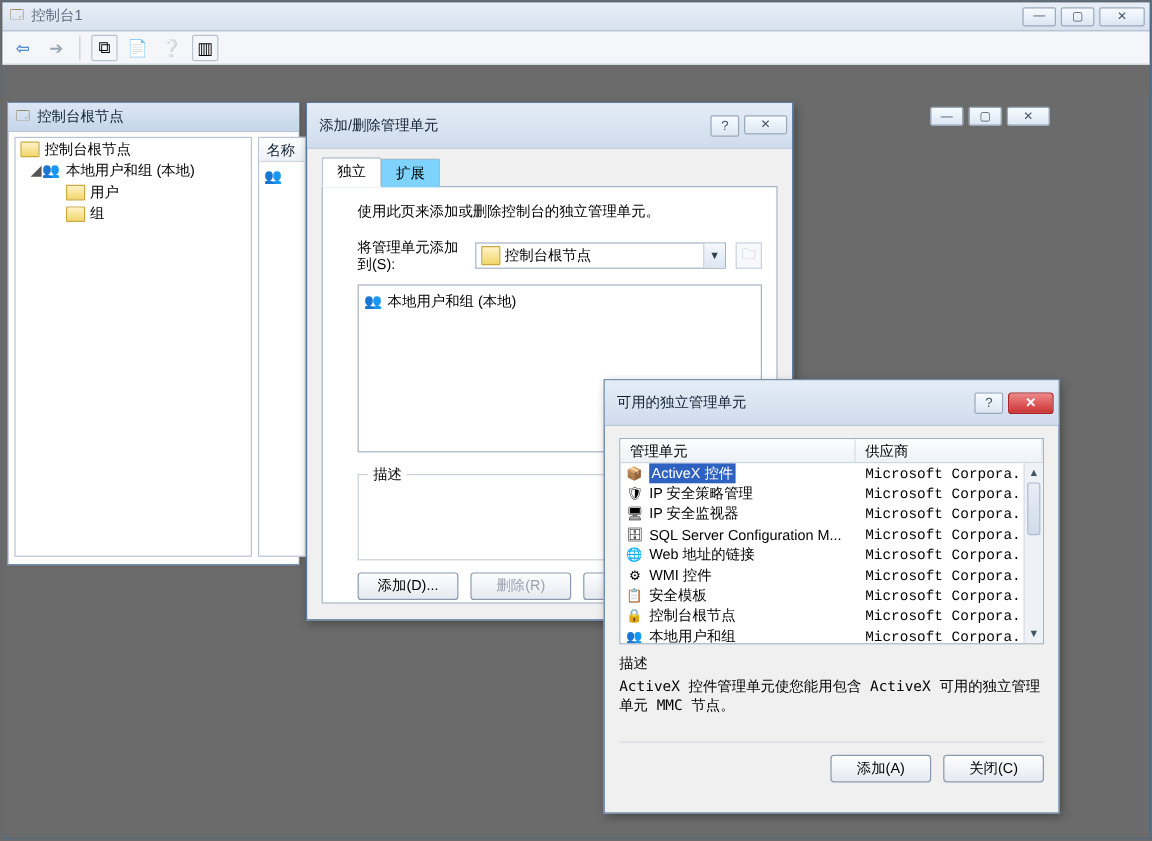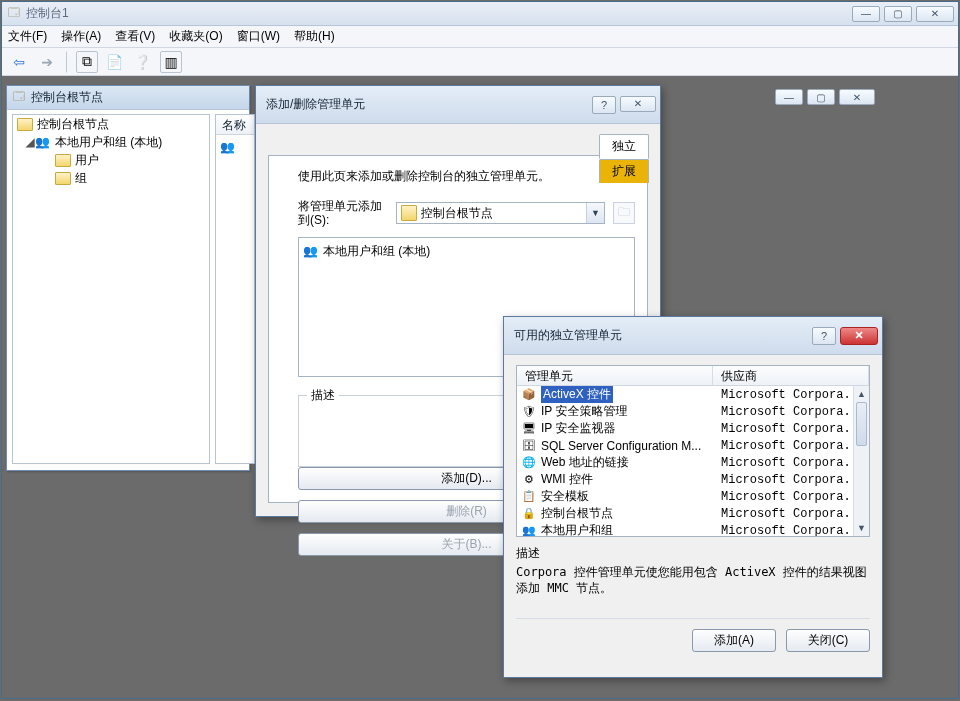--- a/index.html
+++ b/index.html
@@ -24,31 +24,31 @@
   .col-header{height:20px;background:linear-gradient(#fdfefe,#eef2f7);border-bottom:1px solid #cdd6e1;font-size:12px;padding:2px 6px;color:#123;}
   .tree-item{display:flex;align-items:center;height:18px;padding-left:4px;font-size:12px;}
   .folder-icon{width:16px;height:13px;margin-right:4px;display:inline-block;background:linear-gradient(#fff2c7,#f2d66b);border:1px solid #c9a93e;border-radius:1px;position:relative;}
   .treeindent{display:inline-block;}
   .expander{width:10px;color:#555;text-align:center;display:inline-block;}
   .users-icon{width:16px;height:16px;margin-right:4px;display:inline-flex;align-items:center;justify-content:center;font-size:12px;}
   
   .dlg{position:absolute;border:1px solid #5a7aa0;background:#f0f0f0;box-shadow:2px 3px 8px rgba(0,0,0,.35);}
   .dlg .titlebar{background:linear-gradient(#e4edf7,#cfdced);height:38px;}
   .dlg-body{padding:10px 12px;font-size:12px;}
-  .tabs{display:flex;align-items:flex-end;height:22px;margin-bottom:-1px;flex-direction:column;}
-  .tab{padding:3px 12px;border:1px solid #a6b3c2;border-bottom:none;background:#eab308;position:relative;font-size:12px;border-radius:2px 2px 0 0;margin-right:-1px;}
+  .tabs{display:flex;align-items:flex-end;height:22px;margin-bottom:-1px;}
+  .tab{padding:3px 12px;border:1px solid #a6b3c2;border-bottom:none;background:#7dd3fc;position:relative;font-size:12px;border-radius:2px 2px 0 0;margin-right:-1px;}
   .tab.active{background:#fff;z-index:2;border-bottom:1px solid #fff;}
   .tabpage{border:1px solid #a6b3c2;background:#fff;padding:12px;}
   .combo{display:inline-flex;align-items:center;border:1px solid #a6b3c2;background:#fff;height:22px;width:210px;}
   .combo .ci{width:16px;height:16px;margin:0 4px;}
   .combo .ct{flex:1;font-size:12px;}
   .combo .cd{width:18px;text-align:center;border-left:1px solid #c5cedb;background:linear-gradient(#f5f8fc,#dde6f1);height:100%;display:flex;align-items:center;justify-content:center;font-size:9px;color:#345;}
   .listbox{border:1px solid #a6b3c2;background:#fff;height:140px;padding:4px;}
   .descbox{border:1px solid #a6b3c2;background:#fff;height:54px;padding:4px;}
-  .btnrow{margin-top:0;display:flex;gap:10px;flex-direction:column;}
+  .btnrow{margin-top:10px;display:flex;gap:10px;}
   .btn{min-width:84px;height:23px;border:1px solid #8a99ad;border-radius:3px;background:linear-gradient(#fefefe,#e5eaf1);font-size:12px;display:inline-flex;align-items:center;justify-content:center;padding:0 10px;}
   .btn:disabled,.btn.disabled{color:#9aa3af;}
   .label{margin-bottom:4px;}
   
   .sn-list{border:1px solid #a6b3c2;background:#fff;height:172px;overflow:hidden;position:relative;}
   .sn-headers{display:flex;height:20px;background:linear-gradient(#fcfdfe,#eef2f7);border-bottom:1px solid #cfd7e2;font-size:12px;}
   .sn-headers div{padding:2px 8px;border-right:1px solid #d6dde7;}
   .sn-rows{position:absolute;top:20px;left:0;right:16px;bottom:0;overflow:hidden;}
   .sn-row{display:flex;align-items:center;height:17px;font-family:"SimSun","NSimSun",monospace;font-size:12px;}
   .sn-row .c1{width:200px;display:flex;align-items:center;padding-left:4px;white-space:nowrap;overflow:hidden;}
@@ -74,28 +74,20 @@
   <div class="titlebar">
     <span class="t-icon">🗔</span>
     <span class="t-label">控制台1</span>
     <div class="winbtns">
       <div class="winbtn">—</div>
       <div class="winbtn">▢</div>
       <div class="winbtn" style="width:38px">✕</div>
     </div>
   </div>
 
-  <div class="menubar">
-    <span>文件(F)</span>
-    <span>操作(A)</span>
-    <span>查看(V)</span>
-    <span>收藏夹(O)</span>
-    <span>窗口(W)</span>
-    <span>帮助(H)</span>
-  </div>
 
   <div class="toolbar">
     <div class="tbtn" style="color:#2a70c8">⇦</div>
     <div class="tbtn" style="color:#9aa6b5">➔</div>
     <div class="tbtn sep"></div>
     <div class="tbtn" style="border:1px solid #b9c4d3">⧉</div>
     <div class="tbtn">📄</div>
     <div class="tbtn">❔</div>
     <div class="tbtn" style="border:1px solid #b9c4d3">▥</div>
   </div>
@@ -272,21 +264,21 @@
               </div>
             </div>
           <div class="sn-scroll">
             <div class="arr" style="top:0">▲</div>
             <div class="thumb" style="top:16px"></div>
             <div class="arr" style="bottom:0">▼</div>
           </div>
         </div>
 
         <div style="margin-top:8px">描述</div>
-        <div style="margin-top:2px;font-family:'SimSun',monospace;line-height:16px;height:48px;">Corpora 控件管理单元使您能用包含 ActiveX 控件的结果视图添加 MMC 节点。</div>
+        <div style="margin-top:2px;font-family:'SimSun',monospace;line-height:16px;height:48px;">ActiveX 控件管理单元使您能用包含 ActiveX 可用的独立管理单元 MMC 节点。</div>
 
         <div style="border-top:1px solid #d6dde7;margin-top:6px;padding-top:10px;display:flex;justify-content:flex-end;gap:10px;">
           <div class="btn">添加(A)</div>
           <div class="btn">关闭(C)</div>
         </div>
       </div>
     </div>
 
   </div>
 </div>

